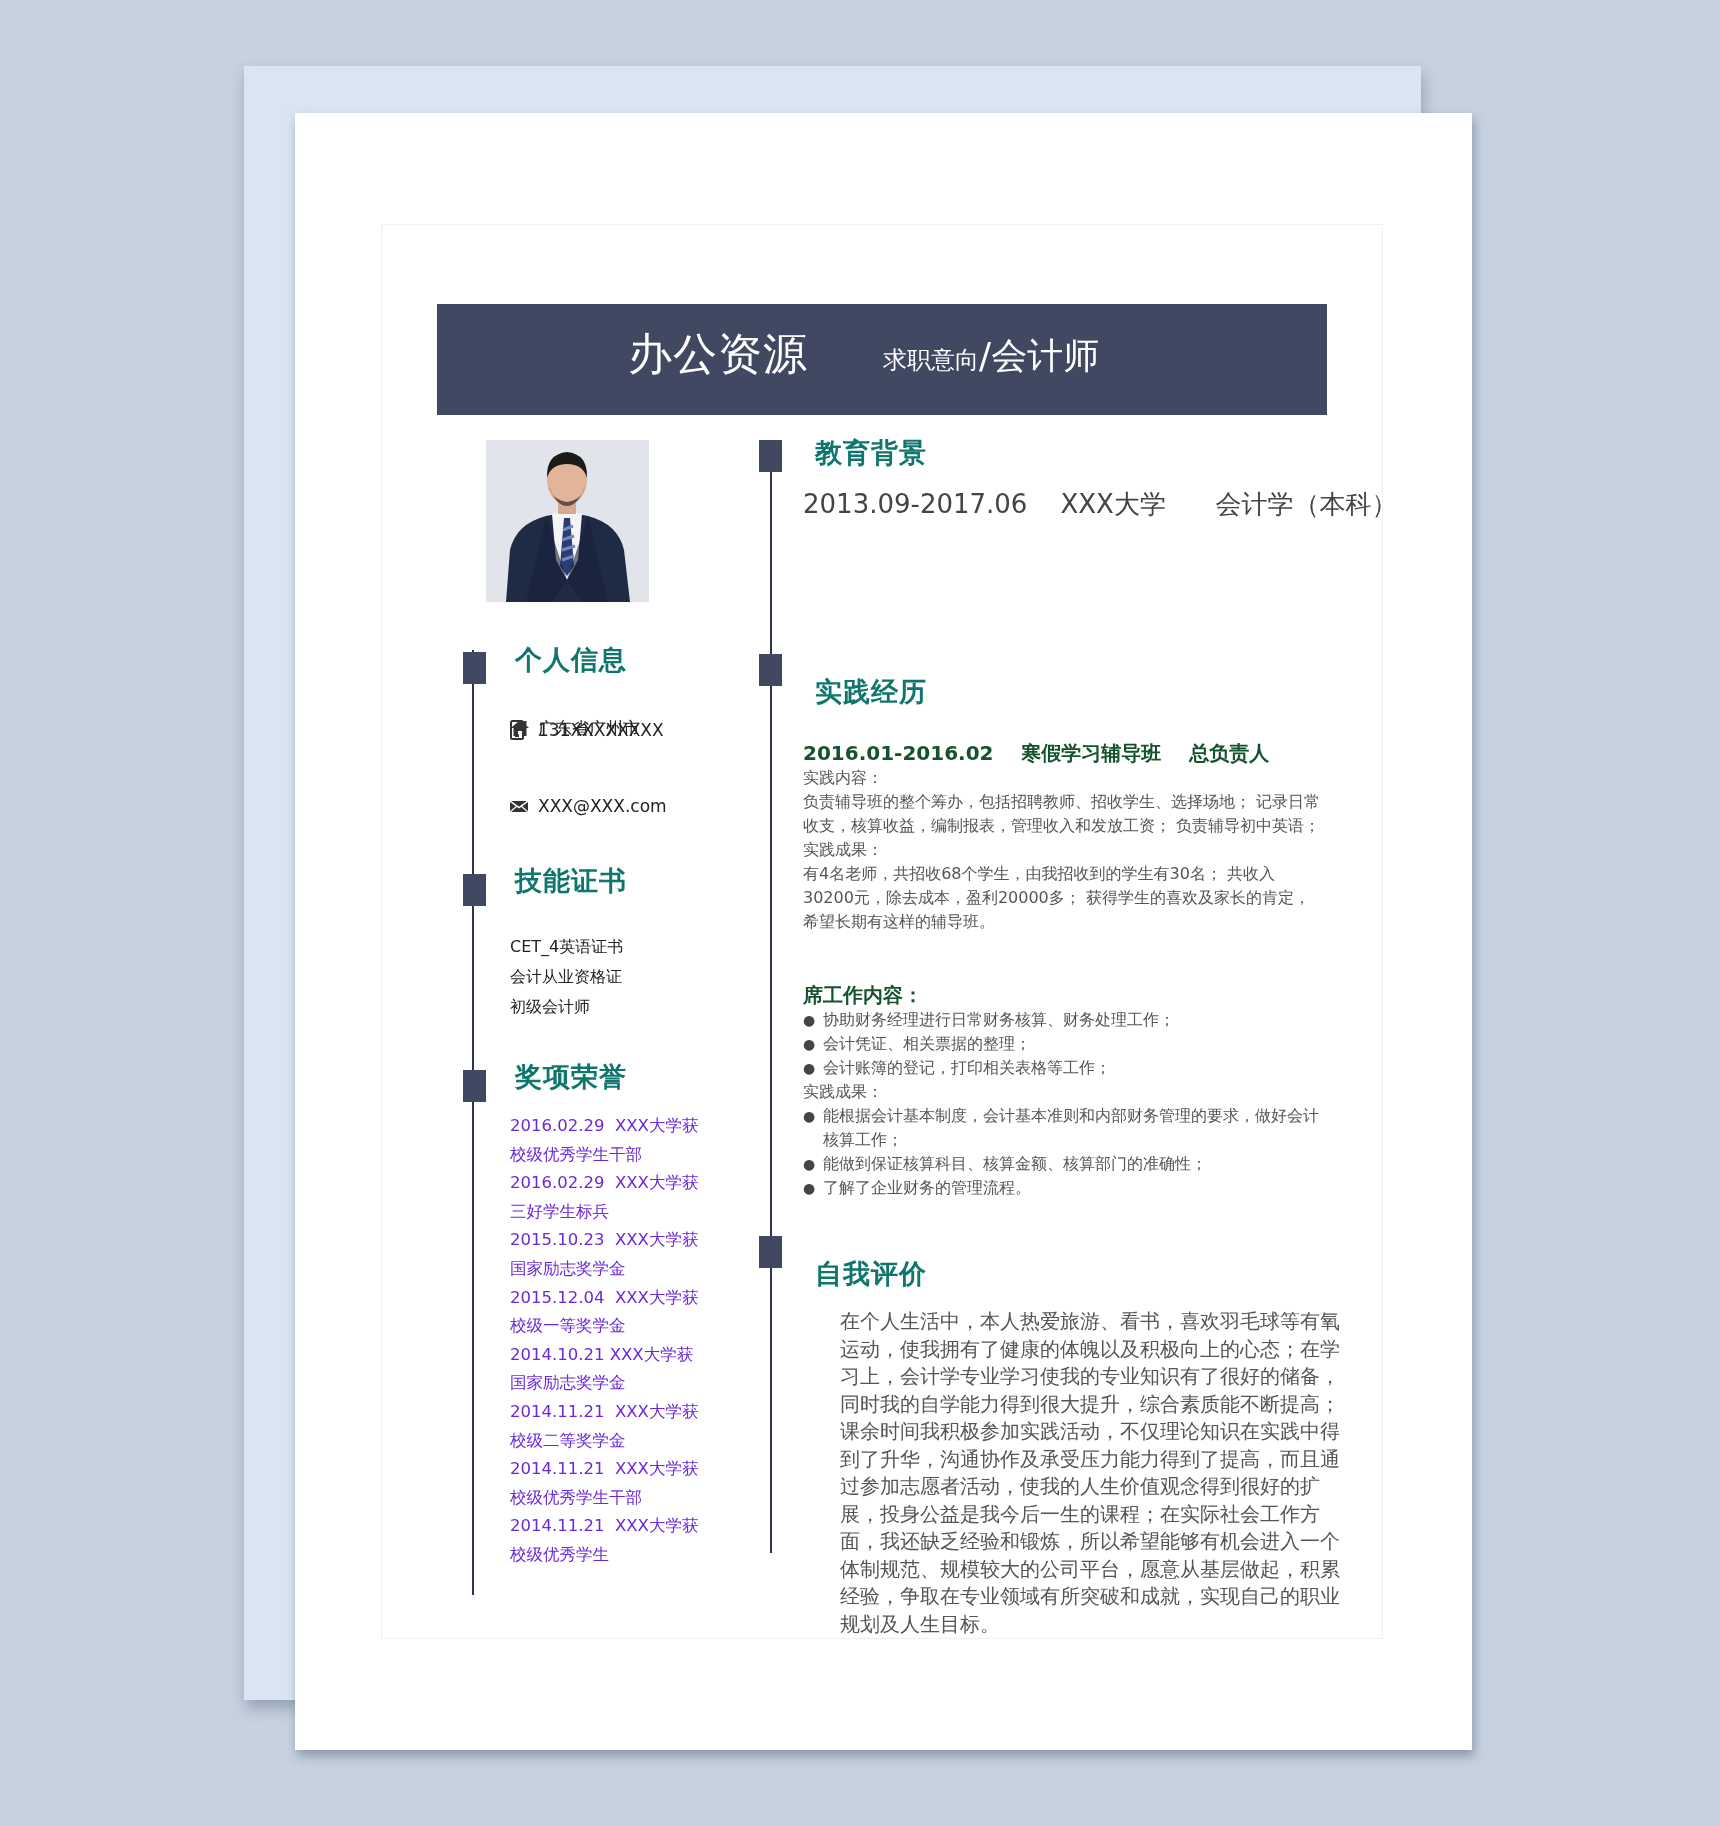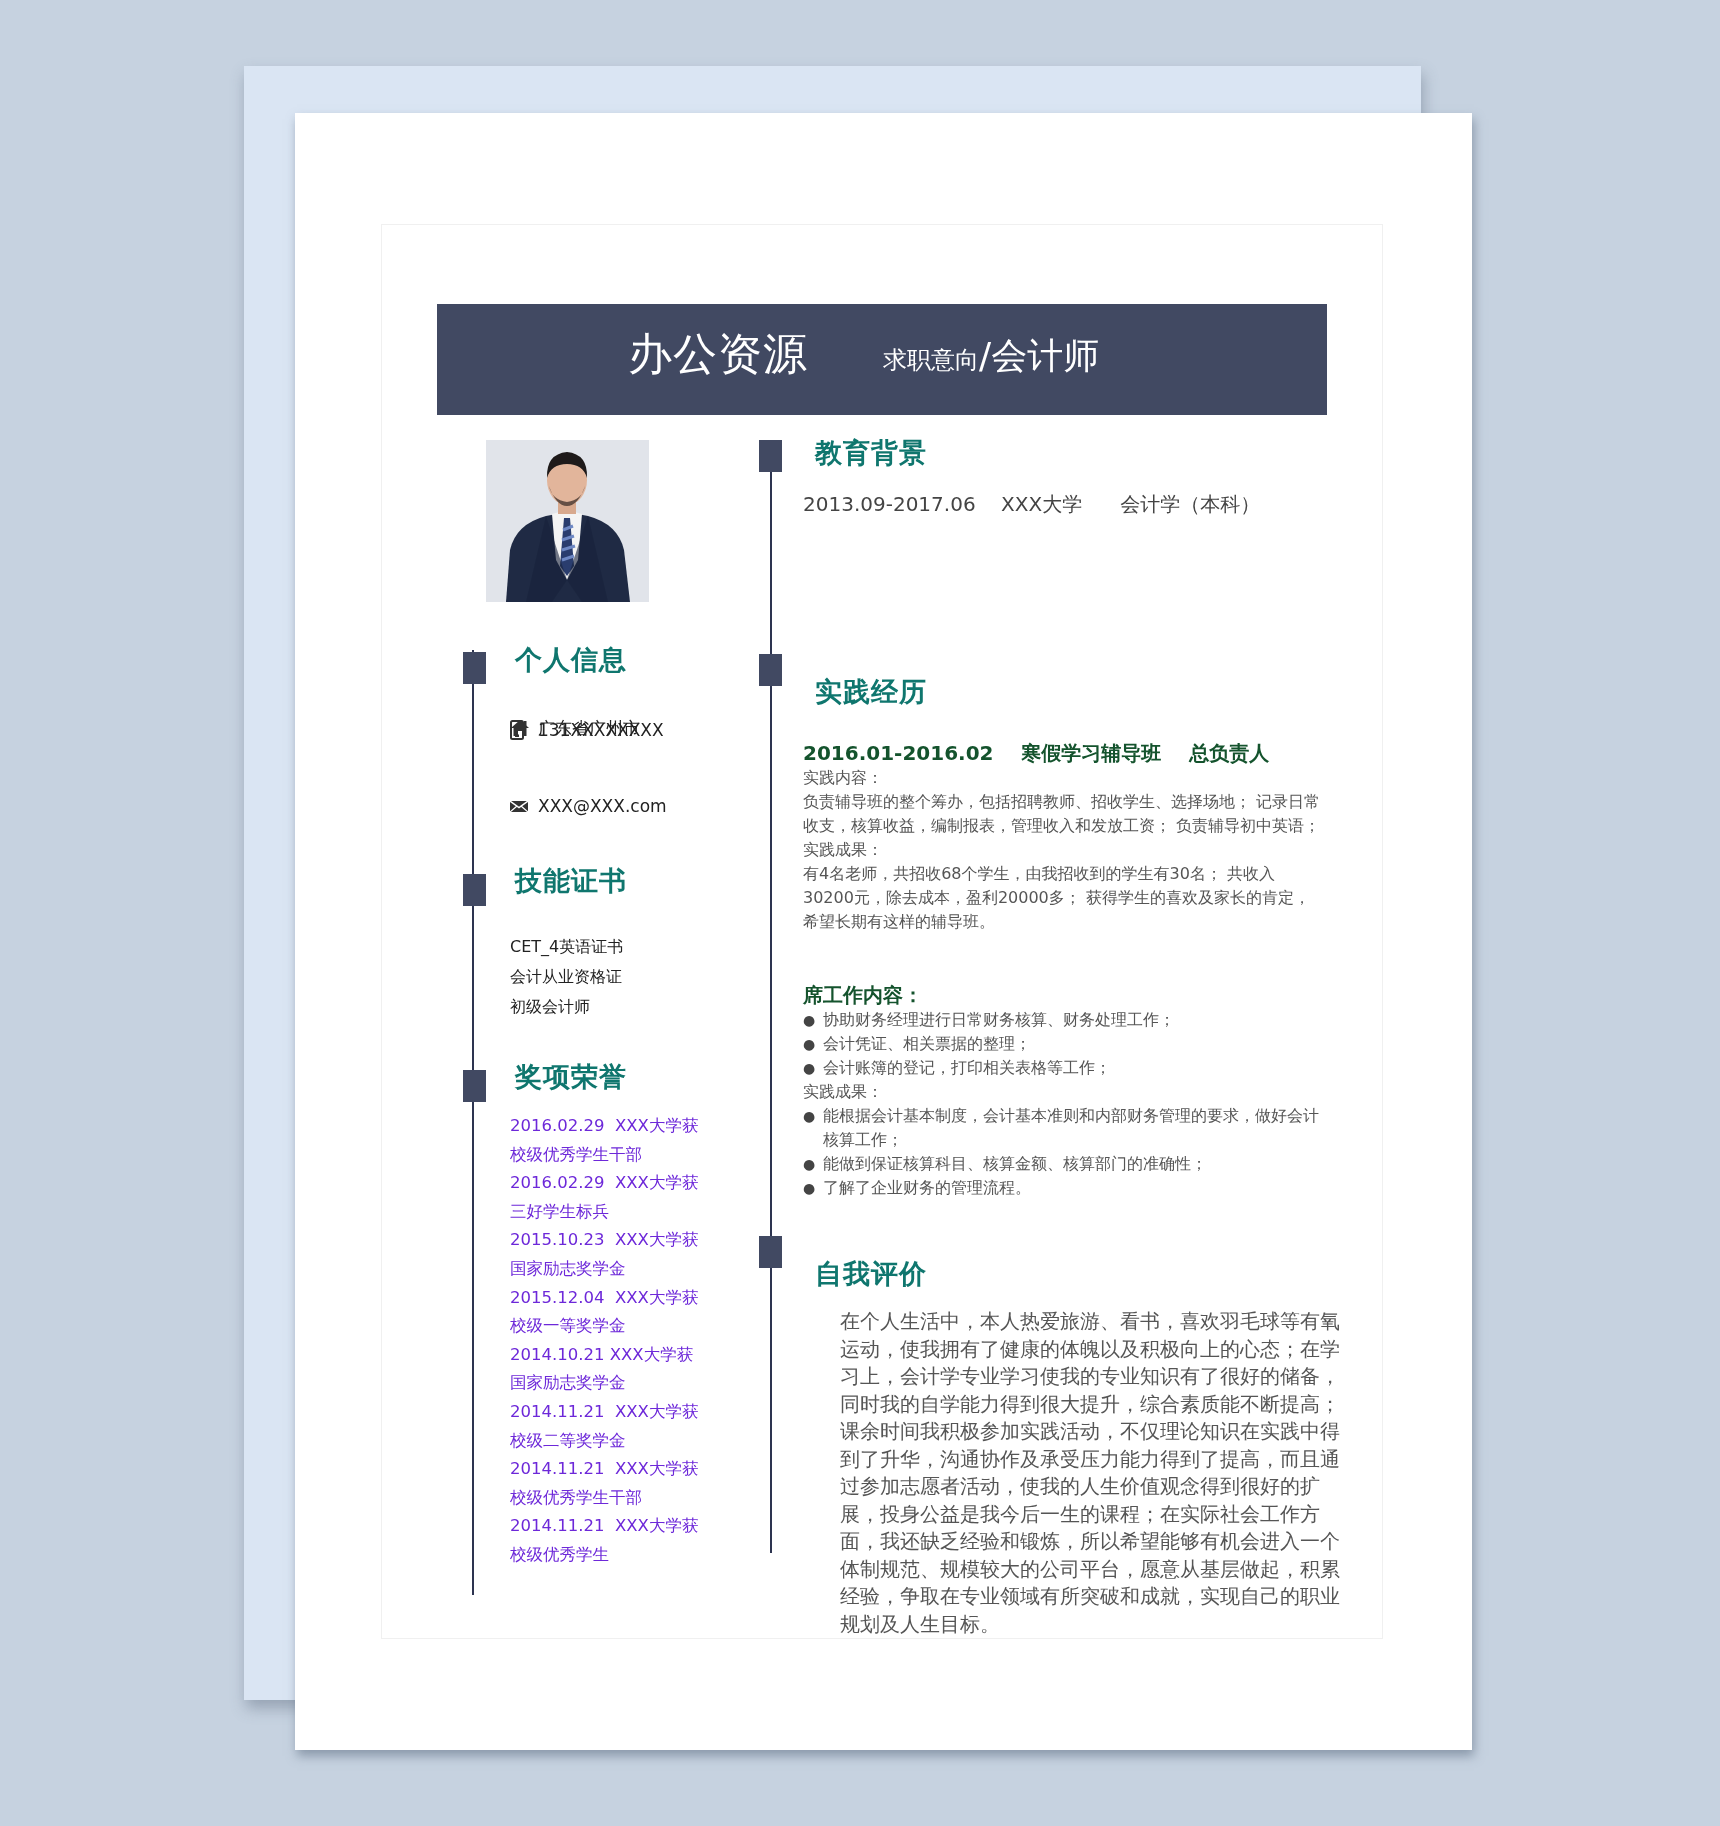--- a/index.html
+++ b/index.html
@@ -58,21 +58,21 @@
     font-size: 17px; color: #222;
   }
   .info-row .ic { width: 22px; height: 22px; display: flex; align-items: center; justify-content: flex-start; margin-right: 6px; }
 
   .skill-list { position: absolute; left: 510px; top: 932px; font-size: 16px; color: #222; line-height: 30px; }
 
   .award-list { position: absolute; left: 510px; top: 1112px; font-size: 16.5px; color: #6d28d9; line-height: 28.6px; width: 210px; }
   .award-list .row { white-space: nowrap; }
 
   .right-col { position: absolute; left: 803px; width: 520px; color: #555; }
-  .edu-head { font-size: 20px; color: #444; line-height: 32px; white-space: pre; }
+  .edu-head { font-size: 26px; color: #444; line-height: 32px; white-space: pre; }
   .body-text { font-size: 16px; line-height: 30.5px; color: #555; }
   .body-tight { font-size: 16px; line-height: 24px; color: #555; }
   .exp-head { font-size: 20px; color: #14532d; line-height: 26px; white-space: pre; font-weight: bold; }
   .bullet { display: flex; }
   .bullet .dot { width: 20px; flex: 0 0 20px; font-size: 14px; line-height: 24px; color: #444; }
   .self-text { font-size: 20px; line-height: 27.5px; color: #555; margin-left: 37px; }
 </style>
 </head>
 <body>
 

